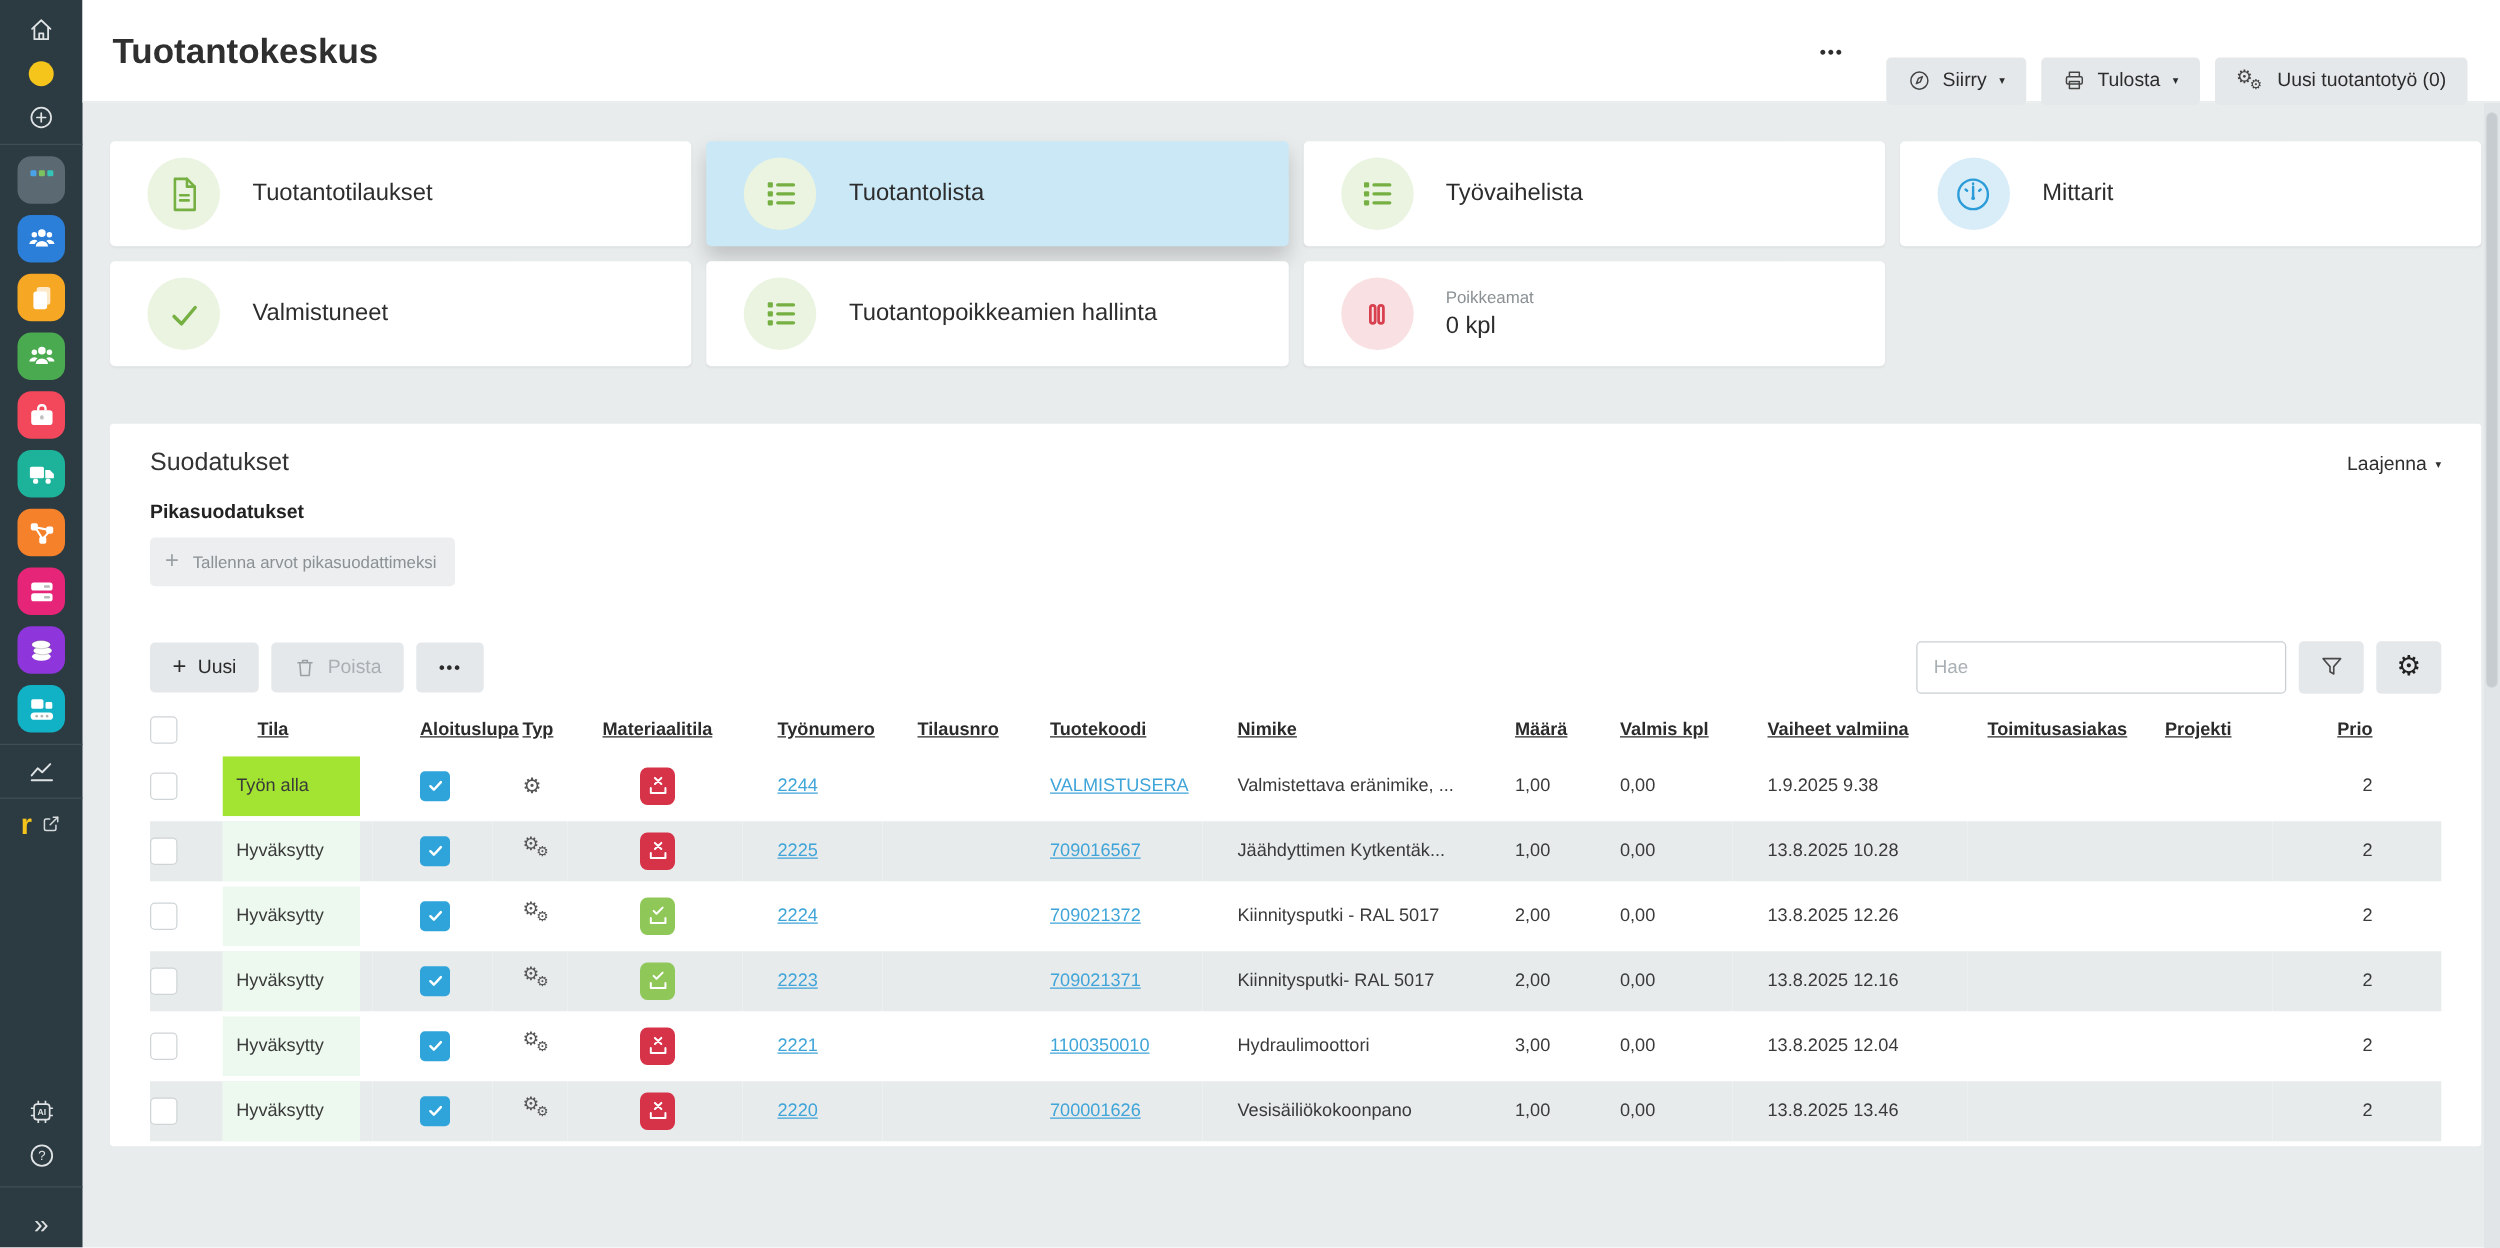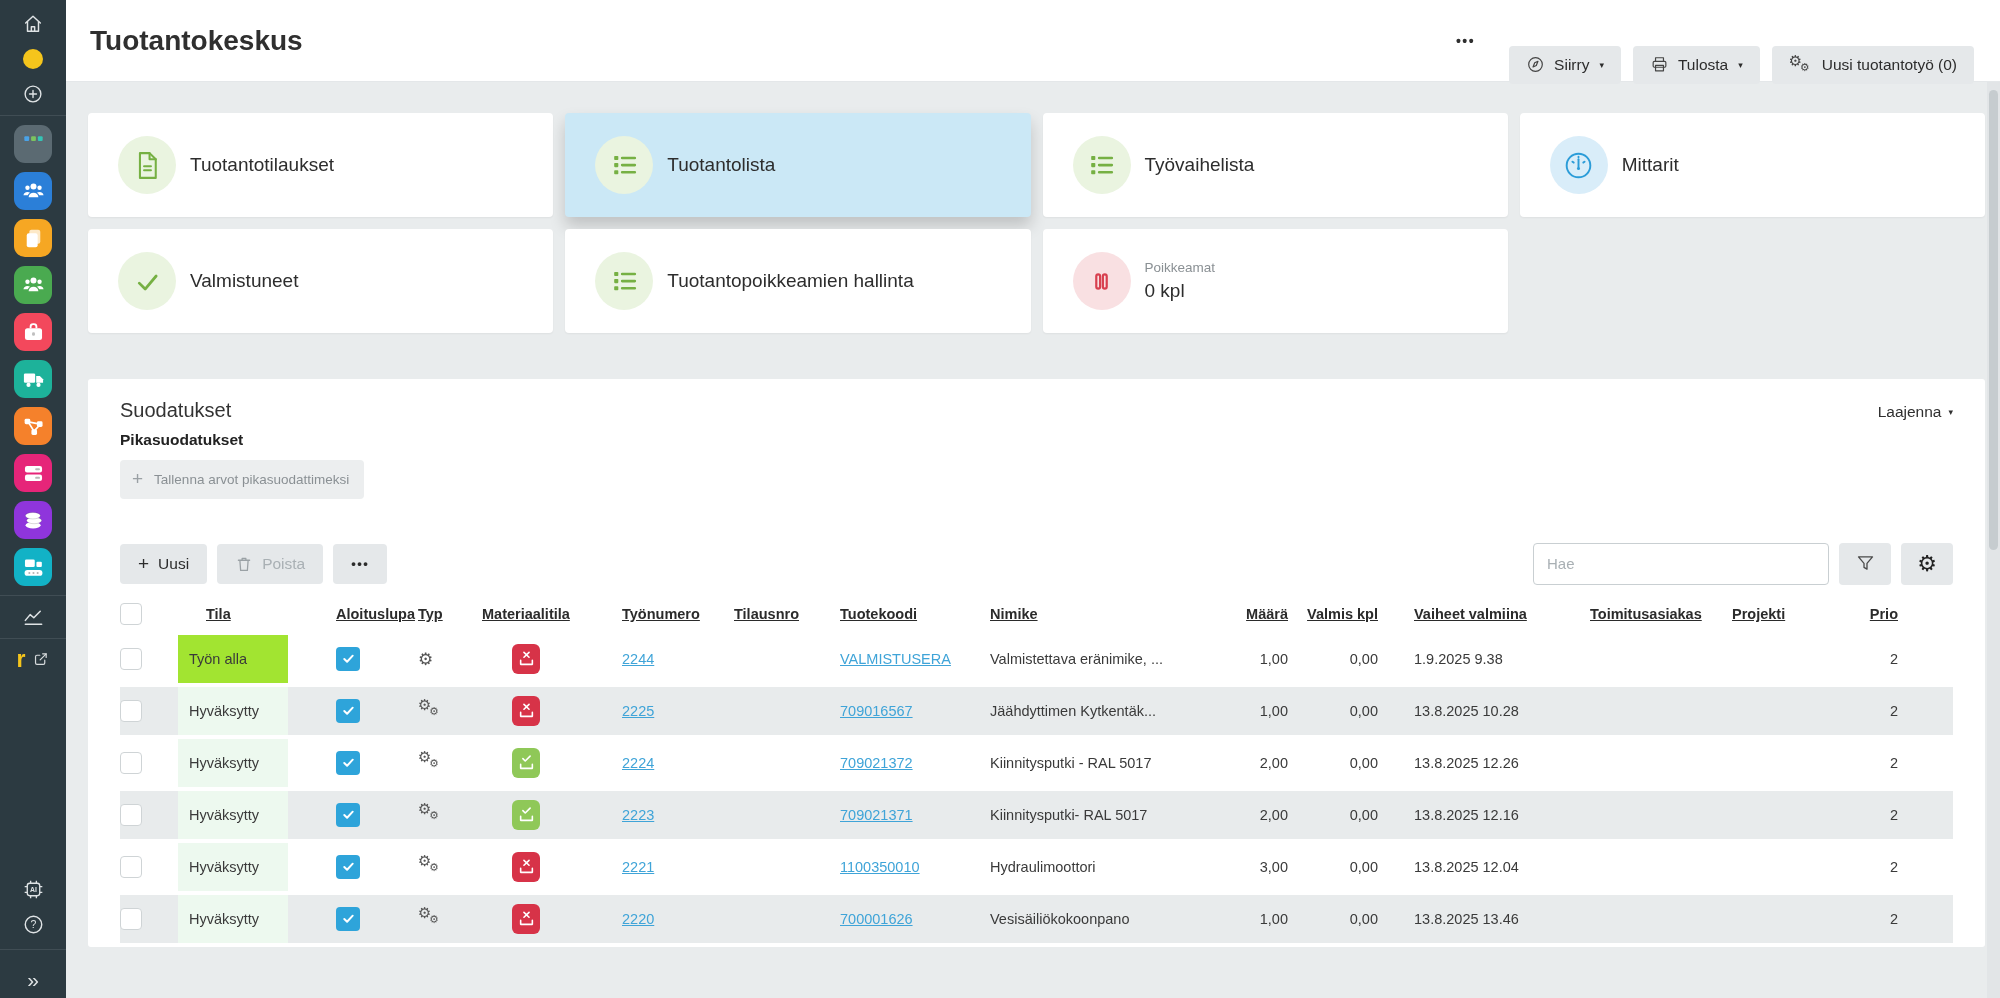--- a/index.html
+++ b/index.html
@@ -35,35 +35,35 @@
     font-size:15.5px; color:#2c2c2c; display:inline-flex; align-items:center; gap:9px; cursor:pointer;
     font-family:inherit; white-space:nowrap;margin-top:48px; }
   .caret { font-size:9px; margin-left:1px; font-family:"DejaVu Sans",sans-serif; }
   .gear-txt { font-family:"DejaVu Sans",sans-serif; color:#444; }
   .gear-pair { position:relative; display:inline-block; width:24px; height:22px; }
   .gear-pair i:first-child { font-style:normal; font-size:15px; position:absolute; left:0; top:-2px; }
   .gear-pair i:last-child  { font-style:normal; font-size:11px; position:absolute; left:11px; top:7px; }
   
   .content { padding:0 15px 0 22px; }
   .tiles { display:grid; grid-template-columns:repeat(4,1fr); gap:12px; margin-top:31px; }
-  .tile { background:#fff; border-radius:4px; height:104px; display:flex; align-items:center;
-    padding-left:30px; gap:14px; cursor:pointer; box-shadow:0 1px 2px rgba(0,0,0,.05); }
+  .tile { background:#fff; border-radius:4px; height:84px; display:flex; align-items:center;
+    padding-left:30px; gap:26px; cursor:pointer; box-shadow:0 1px 2px rgba(0,0,0,.05); }
   .tile.selected { background:#cbe8f6; box-shadow:0 9px 16px rgba(0,0,0,.18); }
   .tile-ic { width:58px; height:58px; border-radius:50%; display:flex; align-items:center;
     justify-content:center; flex-shrink:0; }
   .ic-green { background:#eaf4e0; } .ic-blue { background:#d9edf9; } .ic-red { background:#f9e0e2; }
   .tile-label { font-size:19px; color:#2d2d2d; }
   .tile-sub { font-size:13.5px; color:#8a9094; margin-bottom:5px; }
   .tile-val { font-size:19px; color:#2d2d2d; }
   
   .panel { background:#fff; margin-top:46px; border-radius:3px; padding:20px 32px 0; flex:1; overflow:hidden; }
   .panel-head { display:flex; justify-content:space-between; align-items:center; }
   .panel-title { font-size:20px; color:#333; font-weight:400; margin:0; }
   .expand-link { font-size:15.5px; color:#2f2f2f; display:flex; align-items:center; gap:6px; cursor:pointer; margin-top:2px; }
-  .quick-title { font-weight:bold; font-size:15.5px; margin-top:9px; color:#222; }
+  .quick-title { font-weight:bold; font-size:15.5px; margin-top:19px; color:#222; }
   .save-btn { margin-top:11px; background:#eceeef; border:none; border-radius:4px; padding:7px 15px 7px 12px;
     display:inline-flex; gap:11px; align-items:center; color:#8a9094; font-size:13.5px; line-height:1.3;
     cursor:pointer; font-family:inherit; }
   .save-btn .plus { font-size:19px; color:#9aa0a4; font-weight:300; }
   .save-btn .txt { text-align:center; }
   
   .table-toolbar { margin-top:44px; display:flex; align-items:center; gap:10px; }
   .tb-btn { background:#e5e8ea; border:none; border-radius:4px; height:40px; padding:0 18px;
     font-size:15.5px; color:#2c2c2c; display:inline-flex; align-items:center; gap:9px; cursor:pointer; font-family:inherit; }
   .tb-btn .plus { font-size:19px; font-weight:300; }
@@ -79,21 +79,21 @@
   table { width:100%; border-collapse:separate; border-spacing:0 4px; margin-top:4px; table-layout:fixed; }
   thead th { text-align:left; font-size:14.5px; font-weight:600; color:#2b2b2b; padding:10px 0 6px; white-space:nowrap; }
   thead th .sort-link { text-decoration:underline; cursor:pointer; }
   tbody tr { height:48px; }
   tbody tr.stripe td { background:#e8ebec; }
   tbody td { font-size:14.5px; color:#3a3a3a; padding:0; vertical-align:middle; white-space:nowrap;
     overflow:hidden; text-overflow:ellipsis; }
   .c2-pad { padding-left:38px; } .c3-pad { padding-left:24px; } .c4h-pad { padding-left:28px; }
   .c4-pad { padding-left:58px; } .std-pad { padding-left:28px; }
   .c12-pad { padding-left:16px; } .c13-pad { padding-left:8px; }
-  .num { text-align:right; padding-right:8px; }
+  .num { text-align:left; padding-right:8px; }
   .prio { text-align:right; padding-right:55px; }
   .tila-wrap { height:48px; display:flex; align-items:center; padding-left:11px; margin-right:10px; font-size:14.5px; }
   .tila-active { background:#a2e431; }
   .tila-approved { background:#edf9ef; }
   .row-cb { width:22px; height:22px; border:1px solid #cfd4d6; border-radius:4px; background:#fff;
     display:inline-block; cursor:pointer; margin-left:0; vertical-align:middle; }
   .cb-on { width:24px; height:24px; background:#2ea4da; border-radius:4px; display:inline-flex;
     align-items:center; justify-content:center; cursor:pointer; vertical-align:middle; }
   .mat { width:28px; height:30px; border-radius:6px; display:inline-flex; align-items:center;
     justify-content:center; vertical-align:middle; }

